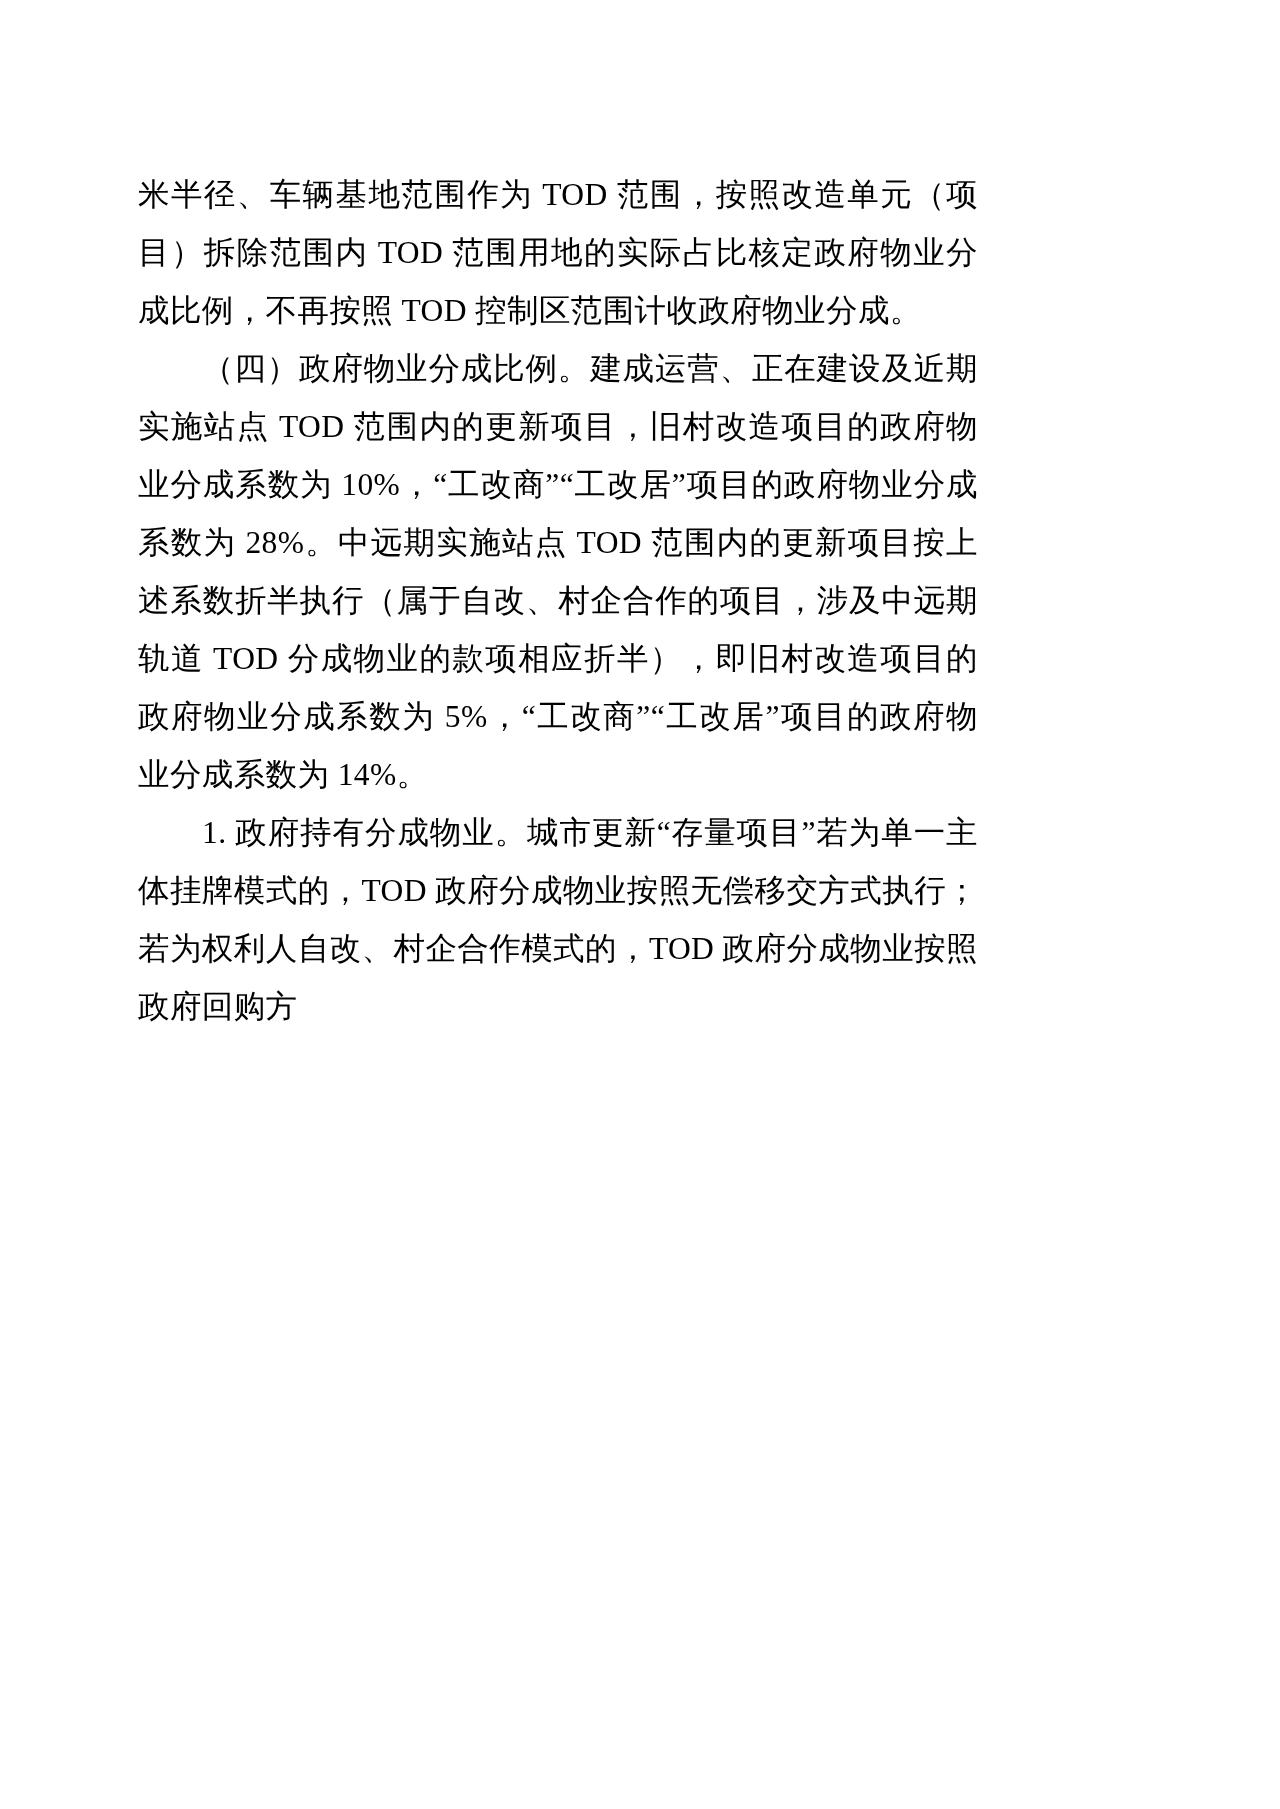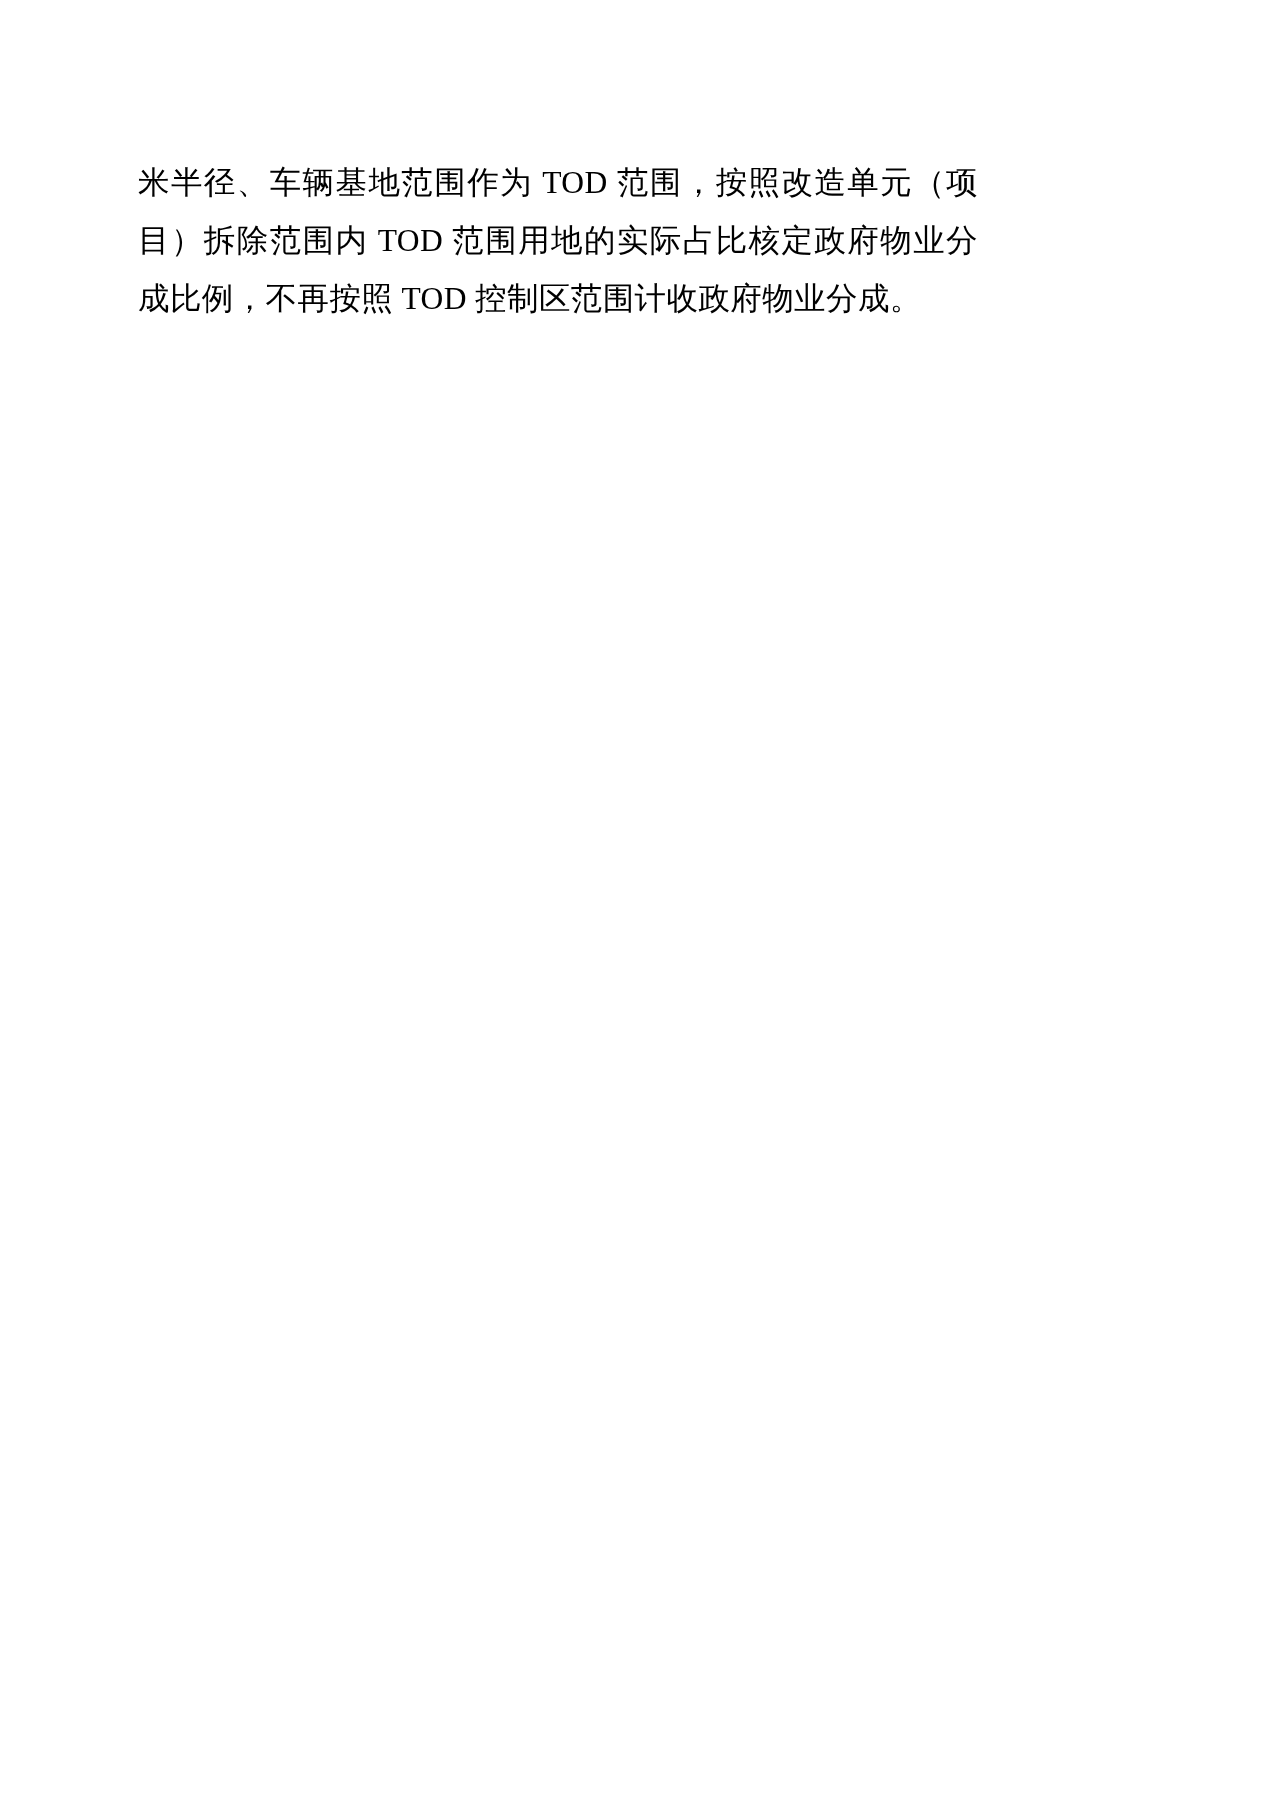--- a/index.html
+++ b/index.html
@@ -5,21 +5,21 @@
   html, body {
     margin: 0;
     padding: 0;
     background: #ffffff;
   }
   .page {
     position: relative;
     width: 1280px;
     height: 1461px;
     background: #ffffff;
-    margin: 4px auto;
+    margin: 16px auto;
     overflow: hidden;
   }
   .content {
     position: absolute;
     left: 138px;
     top: 150px;
     width: 840px;
   }
   p.para {
     font-family: "Liberation Serif", "DejaVu Serif", serif;
@@ -50,17 +50,19 @@
     letter-spacing: 2px;
     margin-right: -690px;
   }
 </style>
 </head>
 <body>
 
 <div class="page">
   <div class="content">
     <p class="para">米半径、车辆基地范围作为 TOD 范围，按照改造单元（项目）拆除范围内 TOD 范围用地的实际占比核定政府物业分成比例，不再按照 TOD 控制区范围计收政府物业分成。</p>
+    <p class="para indent">（四）政府物业分成比例。建成运营、正在建设及近期实施站点 TOD 范围内的更新项目，旧村改造项目的政府物业分成系数为 10%，“工改商”“工改居”项目的政府物业分成系数为 28%。中远期实施站点 TOD 范围内的更新项目按上述系数折半执行（属于自改、村企合作的项目，涉及中远期轨道 TOD 分成物业的款项相应折半），即旧村改造项目的政府物业分成系数为 5%，“工改商”“工改居”项目的政府物业分成系数为 14%。</p>
+    <p class="para indent">1. 政府持有分成物业。城市更新“存量项目”若为单一主体挂牌模式的，TOD 政府分成物业按照无偿移交方式执行；若为权利人自改、村企合作模式的，TOD 政府分成物业按照政府回购方</p>
   </div>
   <div class="footer">
     <span class="page-number">—3—</span>
   </div>
 </div>
 
 </body></html>

